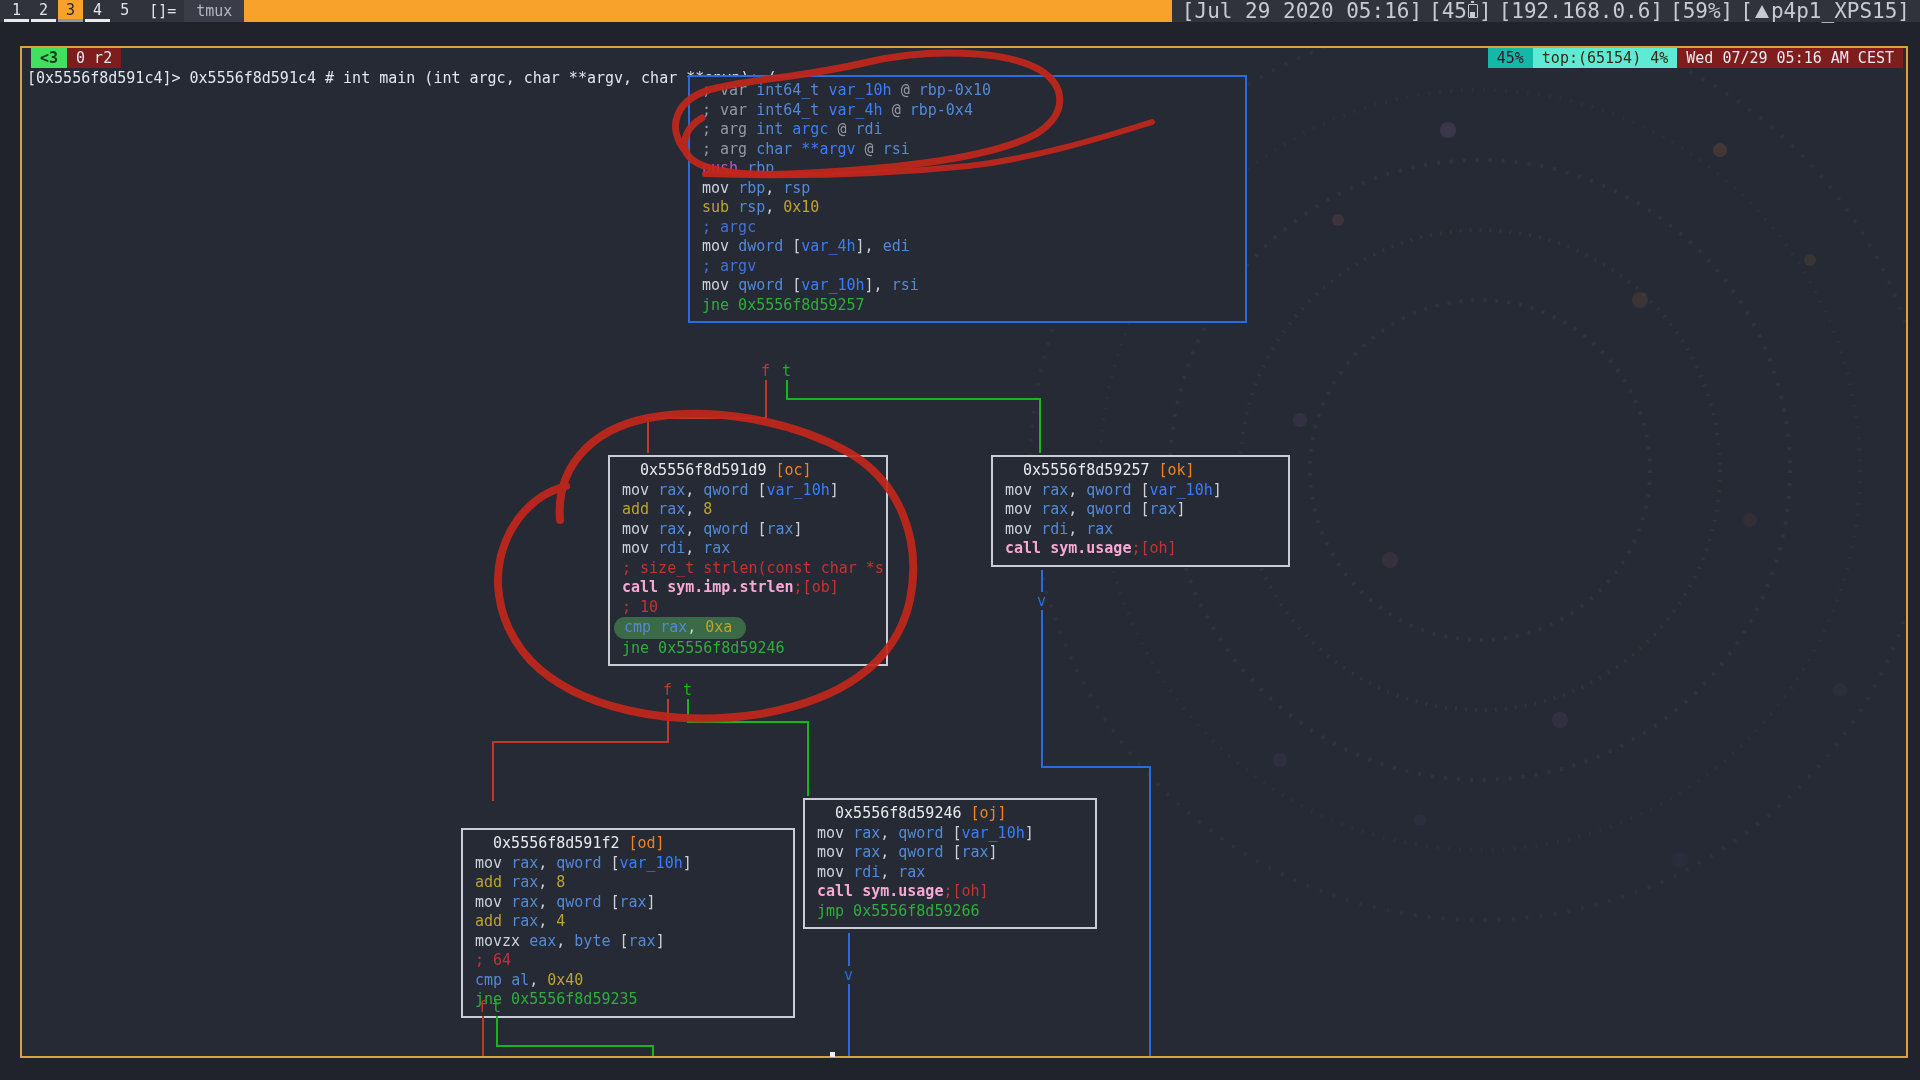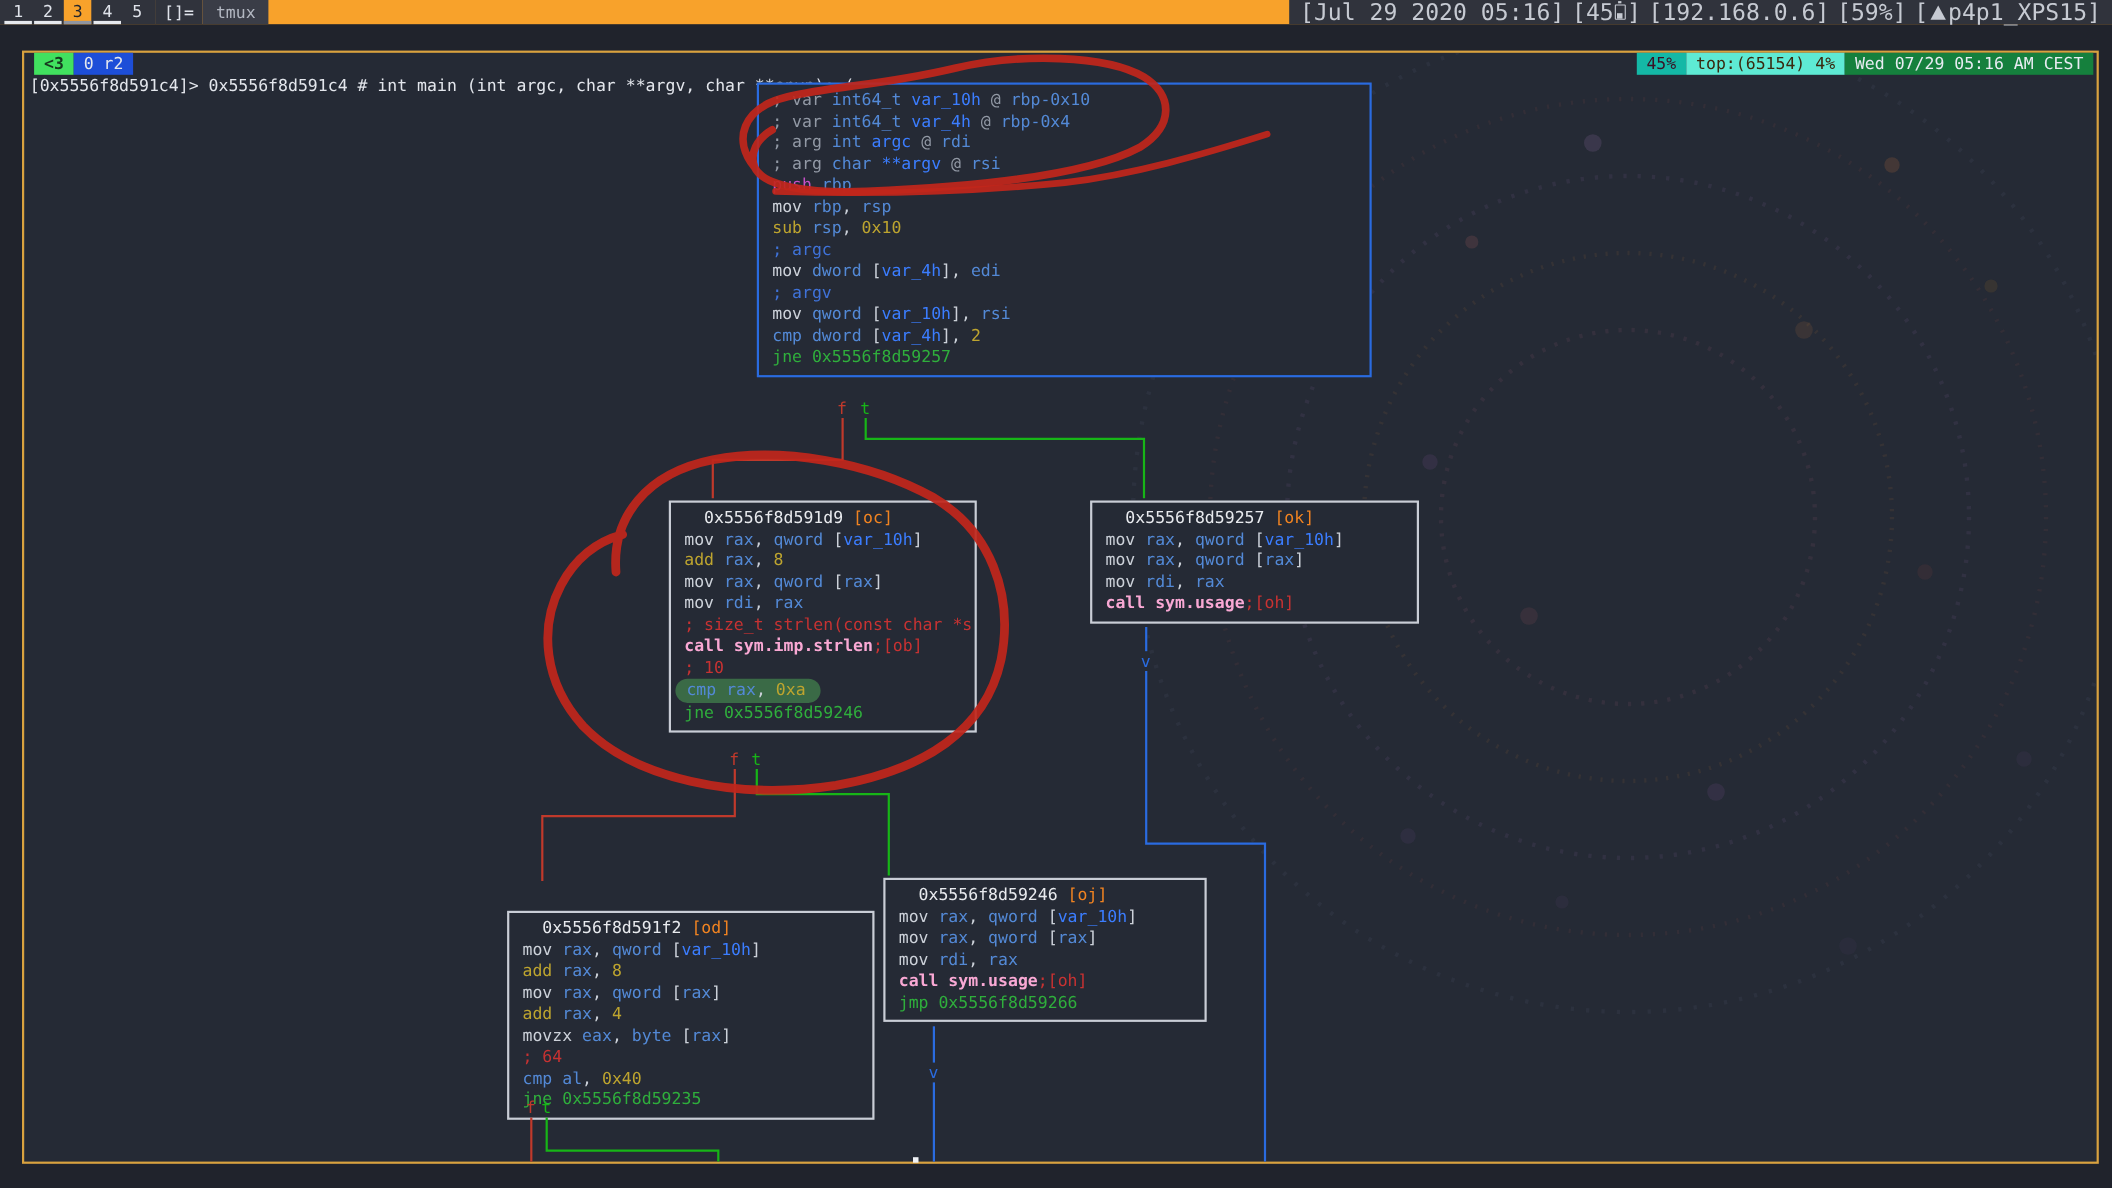--- a/index.html
+++ b/index.html
@@ -26,24 +26,24 @@
 
   
   .terminal{position:absolute;left:20px;top:46px;width:1888px;height:1012px;box-sizing:border-box;
             background:#252a35;border:2px solid #d9a23f;}
   .bg-art{position:absolute;left:0;top:0;pointer-events:none;}
 
   .tmux-bar{position:absolute;left:0;top:0;right:0;height:20px;display:flex;align-items:center;
             font-size:15px;padding:0 3px;}
   .badge{height:20px;display:flex;align-items:center;padding:0 9px;white-space:pre;}
   .b-heart{background:#41e15f;color:#17391f;margin-left:6px;font-weight:bold;}
-  .b-session{background:#1d4ed8;color:#e3e7ee;}
+  .b-session{background:#7f1d1d;color:#e3e7ee;}
   .b-cpu{background:#14b8a6;color:#3a1226;}
   .b-top{background:#5eead4;color:#3a2a10;}
-  .b-clock{background:#15803d;color:#e8ebf2;text-align:right;}
+  .b-clock{background:#7f1d1d;color:#e8ebf2;text-align:right;}
 
   .prompt{position:absolute;left:5px;top:21px;font-size:15px;color:#e3e6ec;white-space:pre;}
 
   
   .layer{position:absolute;left:0;top:0;width:1920px;height:1080px;}
   .overlay{pointer-events:none;}
   .block{position:absolute;background:#252a35;border:2px solid #c9cdd6;box-sizing:border-box;
          padding:4px 4px 6px 12px;font-size:15px;line-height:19.5px;}
   .block.sel{border-color:#2a6be0;}
   .line{white-space:pre;}
@@ -127,21 +127,20 @@
         <div class="line"><span class="tk-cmt">; var </span><span class="tk-typ">int64_t </span><span class="tk-varb">var_4h</span><span class="tk-cmt"> @ </span><span class="tk-reg">rbp-0x4</span></div>
         <div class="line"><span class="tk-cmt">; arg </span><span class="tk-typ">int </span><span class="tk-varb">argc</span><span class="tk-cmt"> @ </span><span class="tk-reg">rdi</span></div>
         <div class="line"><span class="tk-cmt">; arg </span><span class="tk-typ">char </span><span class="tk-varb">**argv</span><span class="tk-cmt"> @ </span><span class="tk-reg">rsi</span></div>
         <div class="line"><span class="tk-mag">push </span><span class="tk-reg">rbp</span></div>
         <div class="line"><span class="tk-wht">mov </span><span class="tk-reg">rbp</span><span class="tk-wht">, </span><span class="tk-reg">rsp</span></div>
         <div class="line"><span class="tk-num">sub </span><span class="tk-reg">rsp</span><span class="tk-wht">, </span><span class="tk-num">0x10</span></div>
         <div class="line"><span class="tk-cmtb">; argc</span></div>
         <div class="line"><span class="tk-wht">mov </span><span class="tk-reg">dword </span><span class="tk-wht">[</span><span class="tk-varb">var_4h</span><span class="tk-wht">], </span><span class="tk-reg">edi</span></div>
         <div class="line"><span class="tk-cmtb">; argv</span></div>
         <div class="line"><span class="tk-wht">mov </span><span class="tk-reg">qword </span><span class="tk-wht">[</span><span class="tk-varb">var_10h</span><span class="tk-wht">], </span><span class="tk-reg">rsi</span></div>
-        <div class="line"><span class="tk-reg">cmp dword </span><span class="tk-wht">[</span><span class="tk-varb">var_4h</span><span class="tk-wht">], </span><span class="tk-num">2</span></div>
         <div class="line"><span class="tk-grn">jne 0x5556f8d59257</span></div>
       </div>
       <div class="block" style="left: 608px; top: 455px; width: 280px;">
         <div class="line title"><span class="tk-ttl">  0x5556f8d591d9 </span><span class="tk-lbl">[oc]</span></div>
         <div class="line"><span class="tk-wht">mov </span><span class="tk-reg">rax</span><span class="tk-wht">, </span><span class="tk-reg">qword </span><span class="tk-wht">[</span><span class="tk-varb">var_10h</span><span class="tk-wht">]</span></div>
         <div class="line"><span class="tk-num">add </span><span class="tk-reg">rax</span><span class="tk-wht">, </span><span class="tk-num">8</span></div>
         <div class="line"><span class="tk-wht">mov </span><span class="tk-reg">rax</span><span class="tk-wht">, </span><span class="tk-reg">qword </span><span class="tk-wht">[</span><span class="tk-reg">rax</span><span class="tk-wht">]</span></div>
         <div class="line"><span class="tk-wht">mov </span><span class="tk-reg">rdi</span><span class="tk-wht">, </span><span class="tk-reg">rax</span></div>
         <div class="line"><span class="tk-red">; size_t strlen(const char *s</span></div>
         <div class="line"><span class="tk-callg">call sym.imp.strlen</span><span class="tk-red">;[ob]</span></div>

